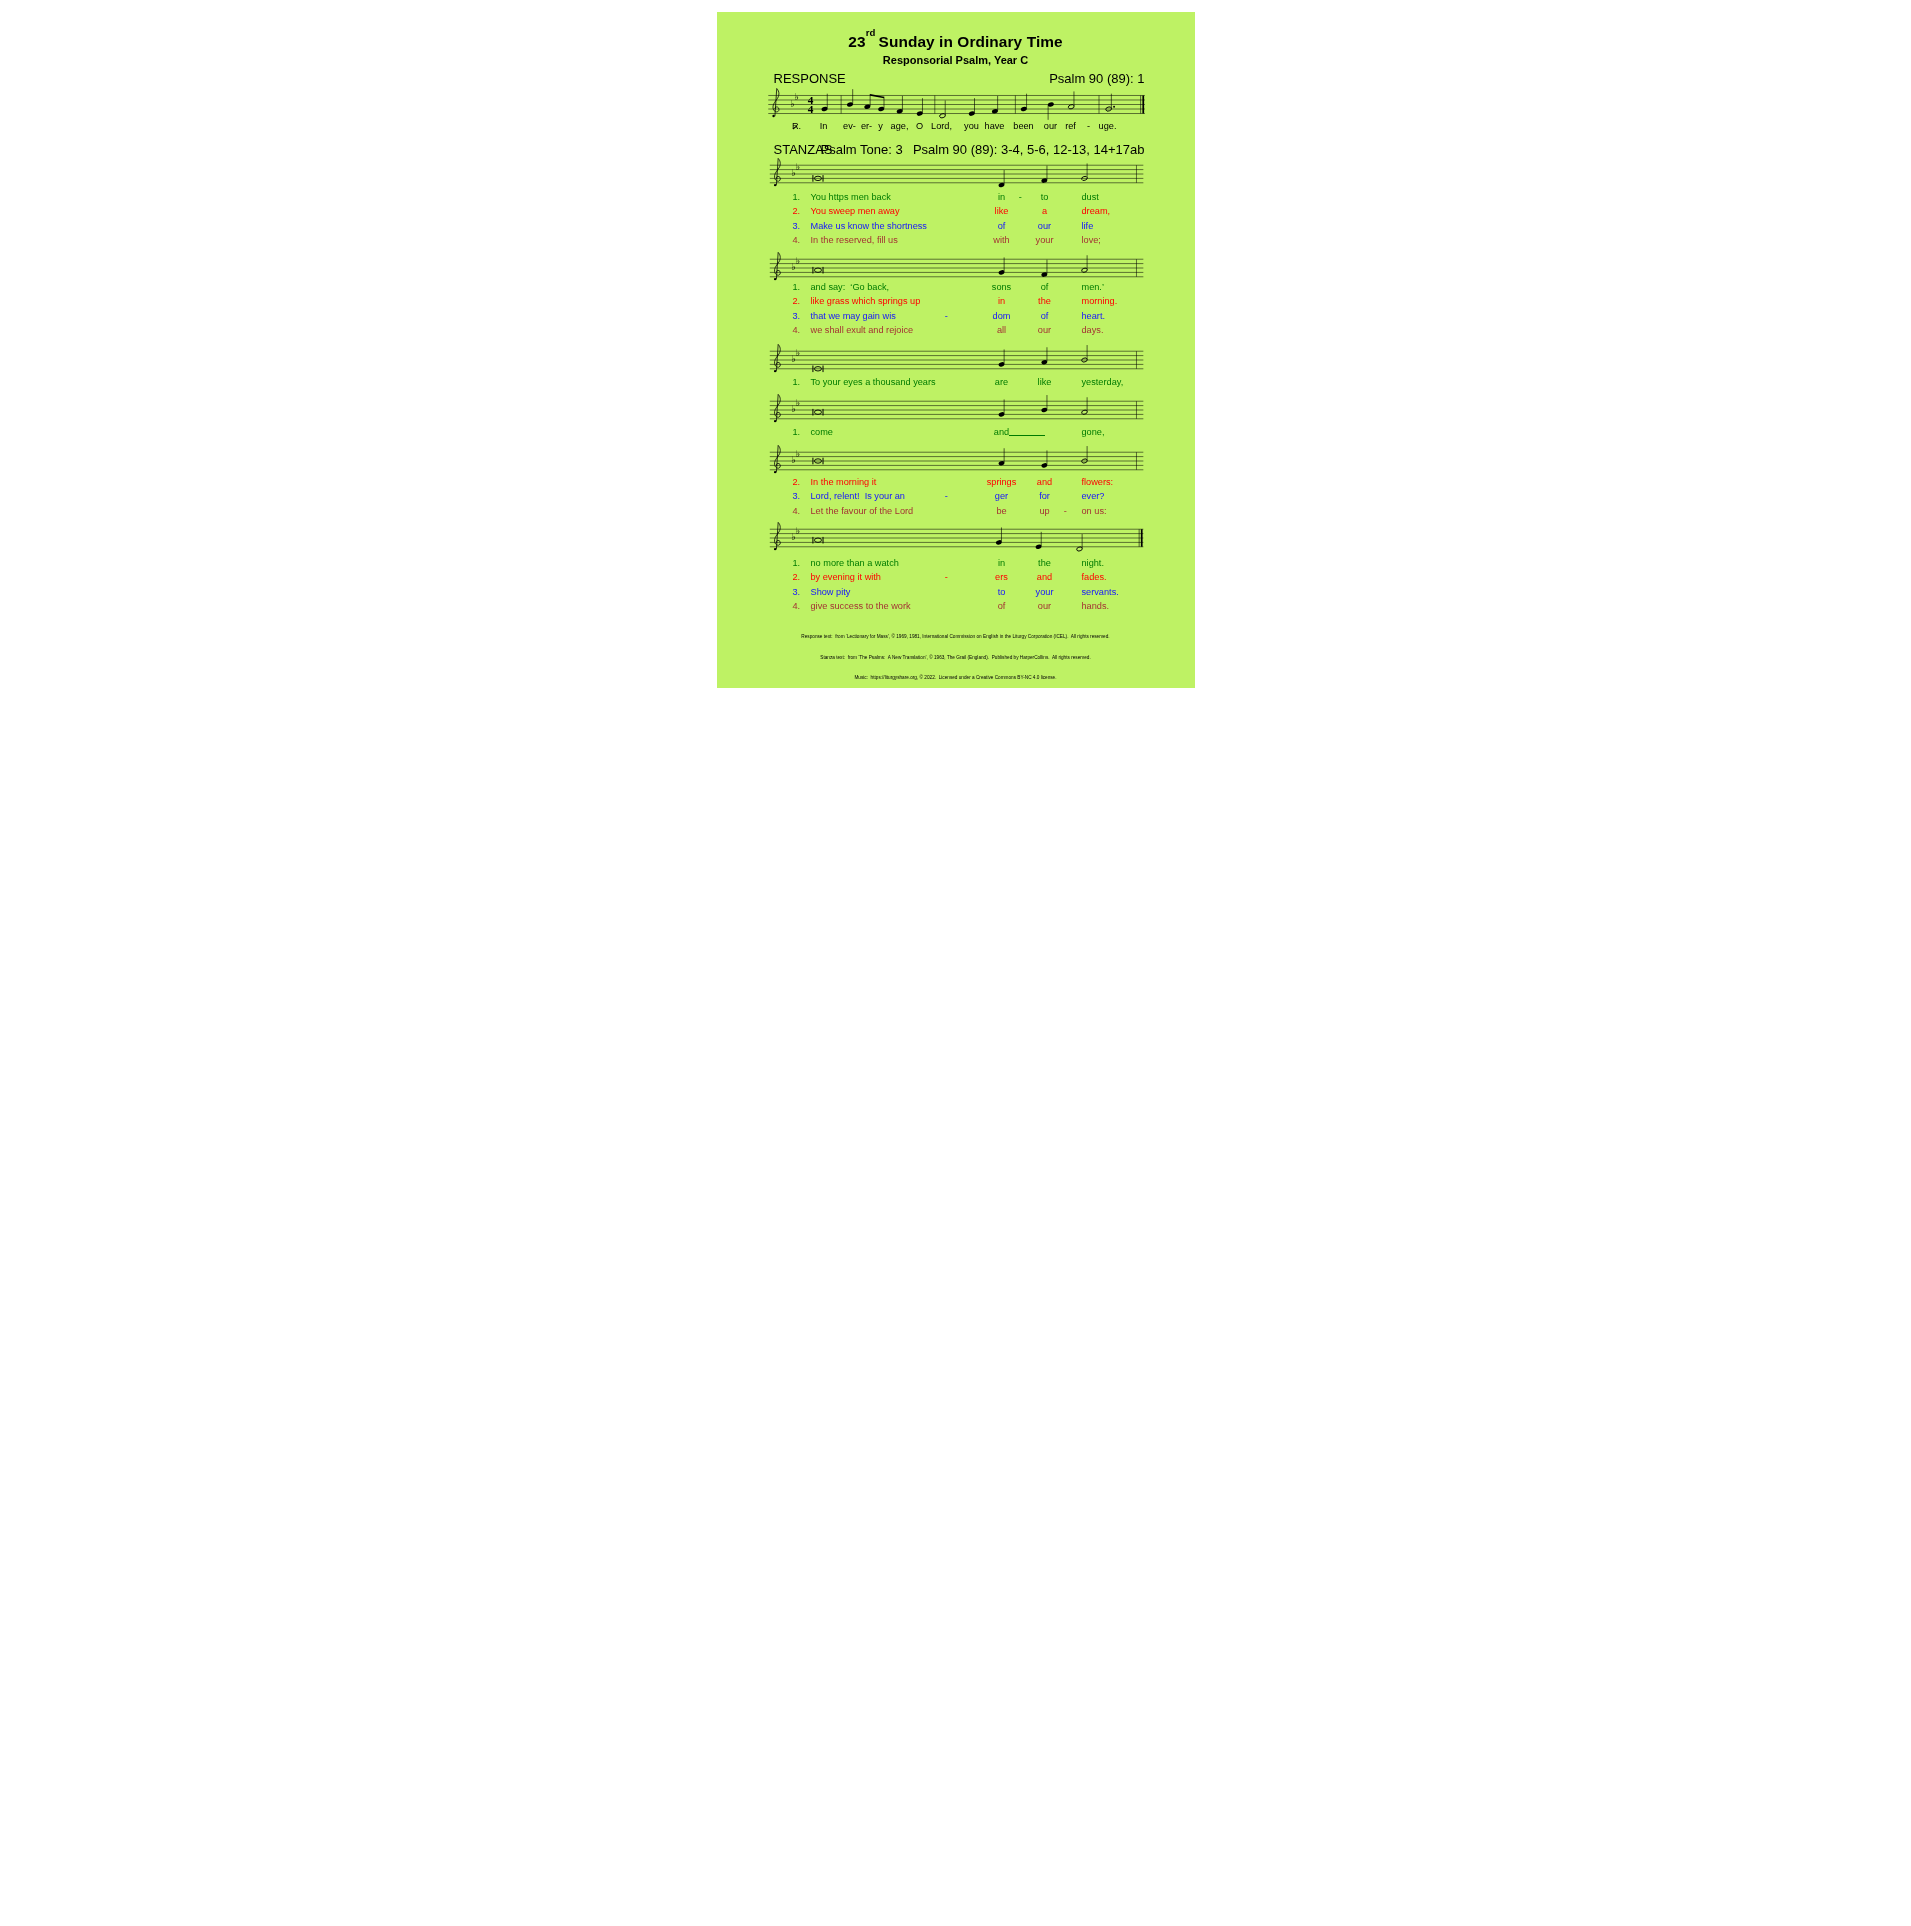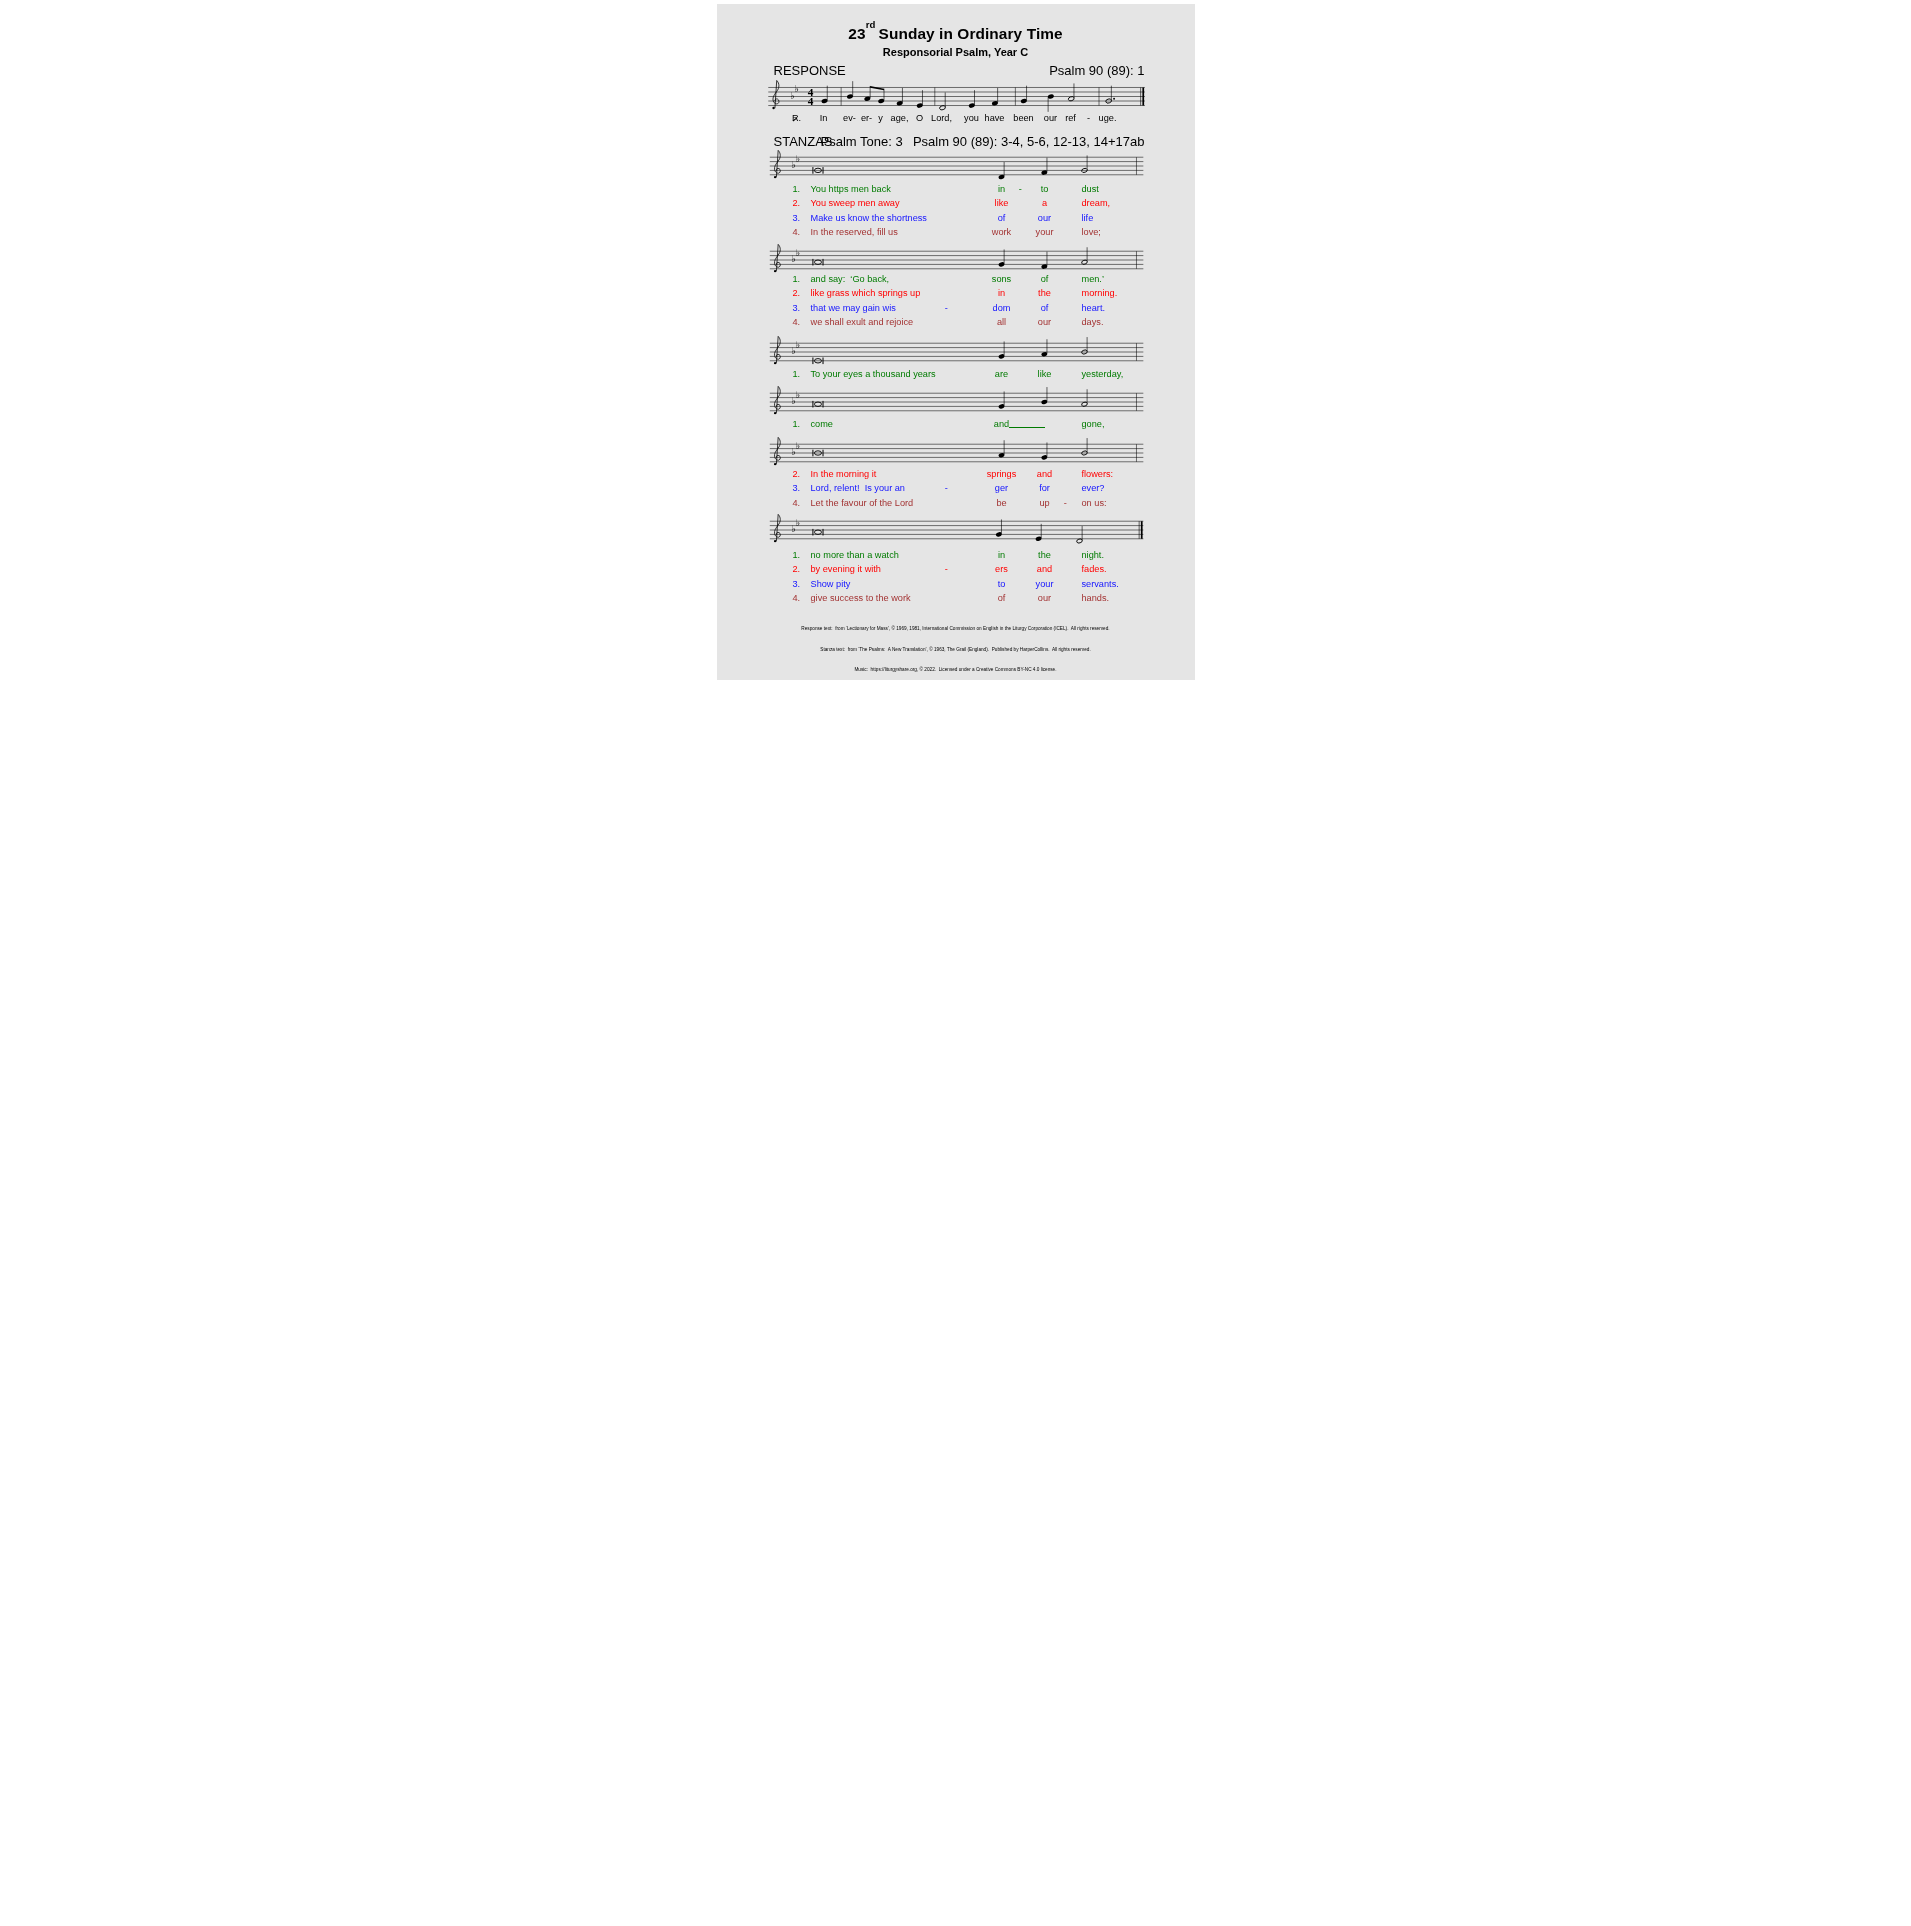--- a/index.html
+++ b/index.html
@@ -1,16 +1,16 @@
 <!DOCTYPE html>
 <html style="font-size:6.2px"><head>
 <meta charset="utf-8">
 <style>
   html,body{margin:0;padding:0;background:#ffffff;}
-  .page{position:relative;width:478px;height:676px;margin:4px auto;background:#e5e5e5;
+  .page{position:relative;width:478px;height:676px;margin:12px auto;background:#bef264;
         font-family:"Liberation Sans",sans-serif;color:#000;overflow:hidden;}
   .title{position:absolute;top:20px;left:0;right:0;text-align:center;
          font-size:15.4px;font-weight:bold;margin:0;letter-spacing:0.1px;}
   .title sup{font-size:9.6px;position:relative;top:-5px;font-weight:bold;}
   .title .rest{margin-left:3.1px;}
   .subtitle{position:absolute;top:42px;left:0;right:0;text-align:center;
             font-size:11px;font-weight:bold;margin:0;}
   .hdr{position:absolute;left:57px;right:50px;height:10px;line-height:10px;
        font-weight:normal;font-size:13px;}
   .hdr .href{position:absolute;right:0;top:0;}
@@ -306,21 +306,21 @@
           <rect x="1103.5" y="45" width="4.5" height="46" fill="#000"></rect>
         </svg>
       </div>
     </div>
 
   <div id="verses">
       <div class="vblock" style="top: 178px;">
         <div class="vrow" style="color: rgb(0, 123, 0);"><span class="vnum">1.</span><span class="vtext">You https men back</span><span class="vc1">in</span><span class="vhyB">-</span><span class="vc2">to</span><span class="vc3">dust</span></div>
         <div class="vrow" style="color: rgb(255, 0, 0);"><span class="vnum">2.</span><span class="vtext">You sweep men away</span><span class="vc1">like</span><span class="vc2">a</span><span class="vc3">dream,</span></div>
         <div class="vrow" style="color: rgb(20, 20, 255);"><span class="vnum">3.</span><span class="vtext">Make us know the shortness</span><span class="vc1">of</span><span class="vc2">our</span><span class="vc3">life</span></div>
-        <div class="vrow" style="color: rgb(163, 51, 51);"><span class="vnum">4.</span><span class="vtext">In the reserved, fill us</span><span class="vc1">work</span><span class="vc2">your</span><span class="vc3">love;</span></div>
+        <div class="vrow" style="color: rgb(163, 51, 51);"><span class="vnum">4.</span><span class="vtext">In the reserved, fill us</span><span class="vc1">with</span><span class="vc2">your</span><span class="vc3">love;</span></div>
       </div>
       <div class="vblock" style="top: 268px;">
         <div class="vrow" style="color: rgb(0, 123, 0);"><span class="vnum">1.</span><span class="vtext">and say:  ‘Go back,</span><span class="vc1">sons</span><span class="vc2">of</span><span class="vc3">men.’</span></div>
         <div class="vrow" style="color: rgb(255, 0, 0);"><span class="vnum">2.</span><span class="vtext">like grass which springs up</span><span class="vc1">in</span><span class="vc2">the</span><span class="vc3">morning.</span></div>
         <div class="vrow" style="color: rgb(20, 20, 255);"><span class="vnum">3.</span><span class="vtext">that we may gain wis</span><span class="vhyA">-</span><span class="vc1">dom</span><span class="vc2">of</span><span class="vc3">heart.</span></div>
         <div class="vrow" style="color: rgb(163, 51, 51);"><span class="vnum">4.</span><span class="vtext">we shall exult and rejoice</span><span class="vc1">all</span><span class="vc2">our</span><span class="vc3">days.</span></div>
       </div>
       <div class="vblock" style="top: 363px;">
         <div class="vrow" style="color: rgb(0, 123, 0);"><span class="vnum">1.</span><span class="vtext">To your eyes a thousand years</span><span class="vc1">are</span><span class="vc2">like</span><span class="vc3">yesterday,</span></div>
       </div>

